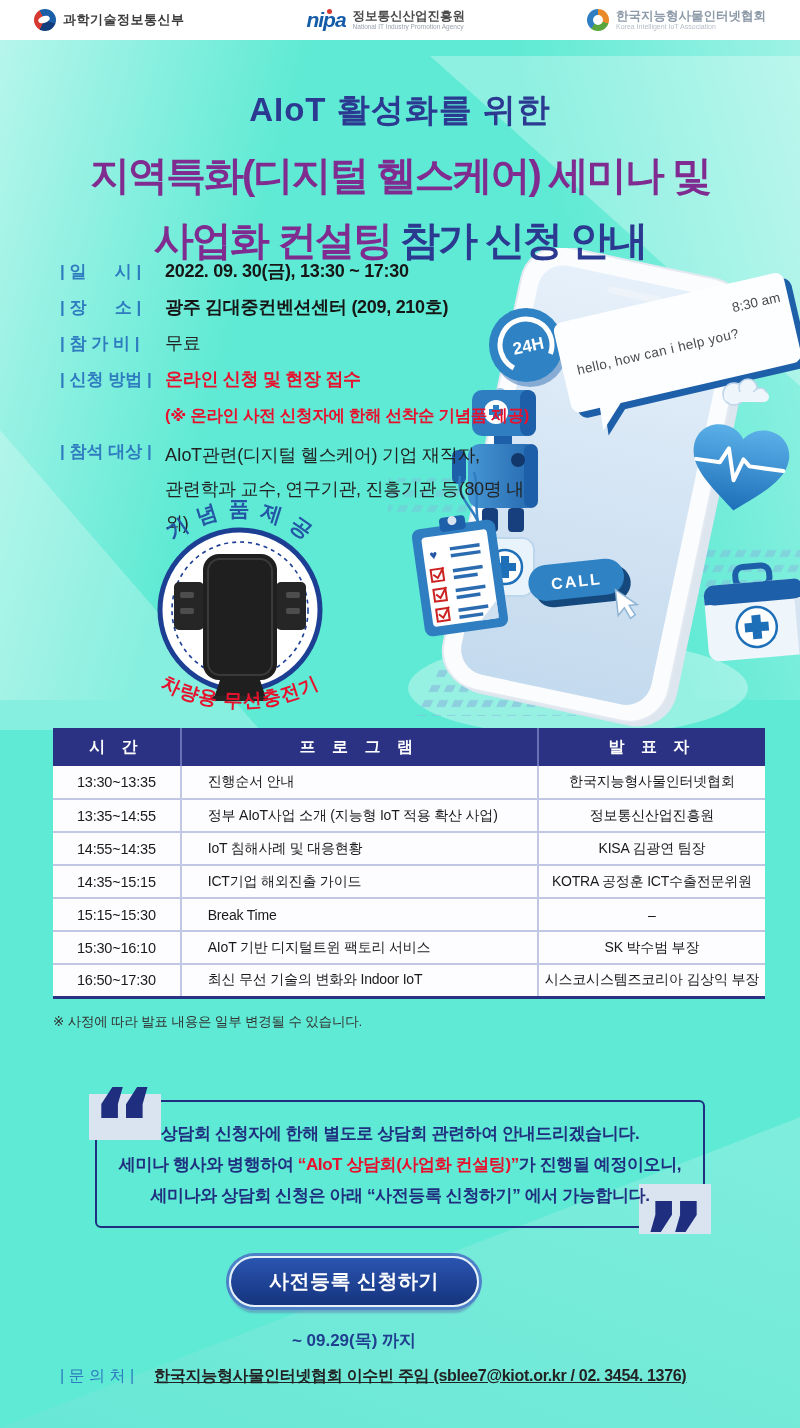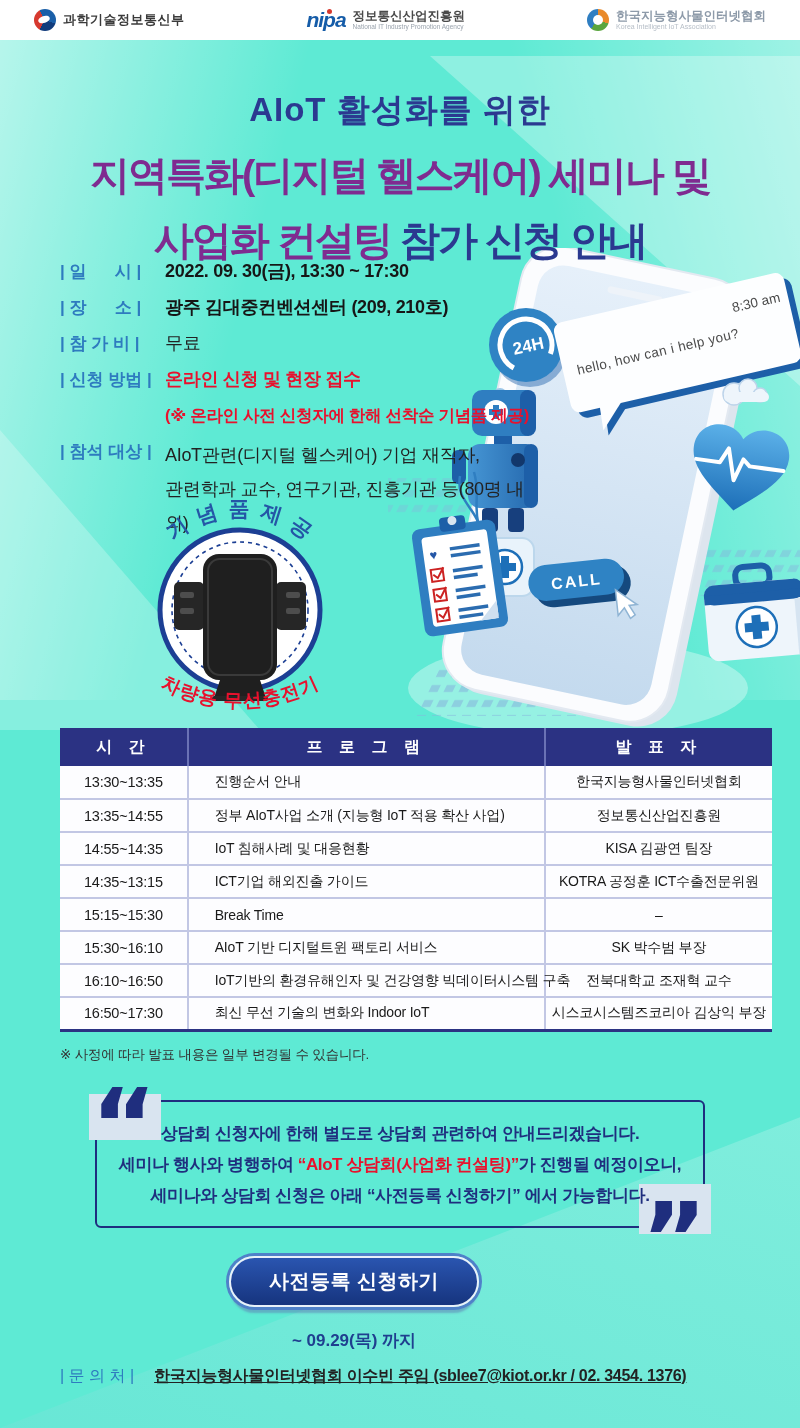--- a/index.html
+++ b/index.html
@@ -55,21 +55,21 @@
   .info-note { font-size:16.5px; line-height:27px; margin:0 0 9px 105px; letter-spacing:-0.3px; }
   .info-multiline .line { font-size:18px; color:#222; font-weight:normal; line-height:34px; letter-spacing:-0.3px; }
 
   
   .gift { position:absolute; top:482px; left:108px; width:264px; height:240px; z-index:4; }
 
   
   .illustration { position:absolute; top:248px; left:388px; width:412px; height:482px; z-index:3; pointer-events:none; }
 
   
-  .schedule { position:absolute; top:728px; left:60px; width:712px; z-index:4; }
+  .schedule { position:absolute; top:728px; left:53px; width:712px; z-index:4; }
   table { width:100%; border-collapse:collapse; table-layout:fixed; border-bottom:3px solid #2b3283; background:#fdfdff; }
   col.c-time { width:122px; } col.c-prog { width:341px; } col.c-spk { width:217px; }
   thead th { background:#2b3283; color:#ffffff; font-size:16px; font-weight:bold; height:38px; letter-spacing:6px; border-left:2px solid #6a72b5; }
   thead th:first-child { border-left:none; }
   tbody td { height:33px; font-size:14px; color:#1a1a1a; text-align:center; border-top:2px solid #c2c7e4; border-left:2px solid #c2c7e4; white-space:nowrap; letter-spacing:-0.2px; }
   tbody td:first-child { border-left:none; font-size:14.5px; }
   tbody td.cell-program { text-align:left; padding-left:26px; }
   tbody tr:first-child td { border-top:none; }
   .schedule-note { margin-top:14px; font-size:13.5px; color:#333; letter-spacing:-0.2px; }
 
@@ -356,38 +356,33 @@
             <td class="cell-time">13:35~14:55</td>
             <td class="cell-program">정부 AIoT사업 소개 (지능형 IoT 적용 확산 사업)</td>
             <td class="cell-speaker">정보통신산업진흥원</td>
           </tr>
           <tr>
             <td class="cell-time">14:55~14:35</td>
             <td class="cell-program">IoT 침해사례 및 대응현황</td>
             <td class="cell-speaker">KISA 김광연 팀장</td>
           </tr>
           <tr>
-            <td class="cell-time">14:35~13:15</td>
+            <td class="cell-time">14:35~15:15</td>
             <td class="cell-program">ICT기업 해외진출 가이드</td>
             <td class="cell-speaker">KOTRA 공정훈 ICT수출전문위원</td>
           </tr>
           <tr>
             <td class="cell-time">15:15~15:30</td>
             <td class="cell-program">Break Time</td>
             <td class="cell-speaker">–</td>
           </tr>
           <tr>
             <td class="cell-time">15:30~16:10</td>
             <td class="cell-program">AIoT 기반 디지털트윈 팩토리 서비스</td>
             <td class="cell-speaker">SK 박수범 부장</td>
-          </tr>
-          <tr>
-            <td class="cell-time">16:10~16:50</td>
-            <td class="cell-program">IoT기반의 환경유해인자 및 건강영향 빅데이터시스템 구축</td>
-            <td class="cell-speaker">전북대학교 조재혁 교수</td>
           </tr>
           <tr>
             <td class="cell-time">16:50~17:30</td>
             <td class="cell-program">최신 무선 기술의 변화와 Indoor IoT</td>
             <td class="cell-speaker">시스코시스템즈코리아 김상익 부장</td>
           </tr>
         </tbody>
     </table>
     <div class="schedule-note">※ 사정에 따라 발표 내용은 일부 변경될 수 있습니다.</div>
   </div>

